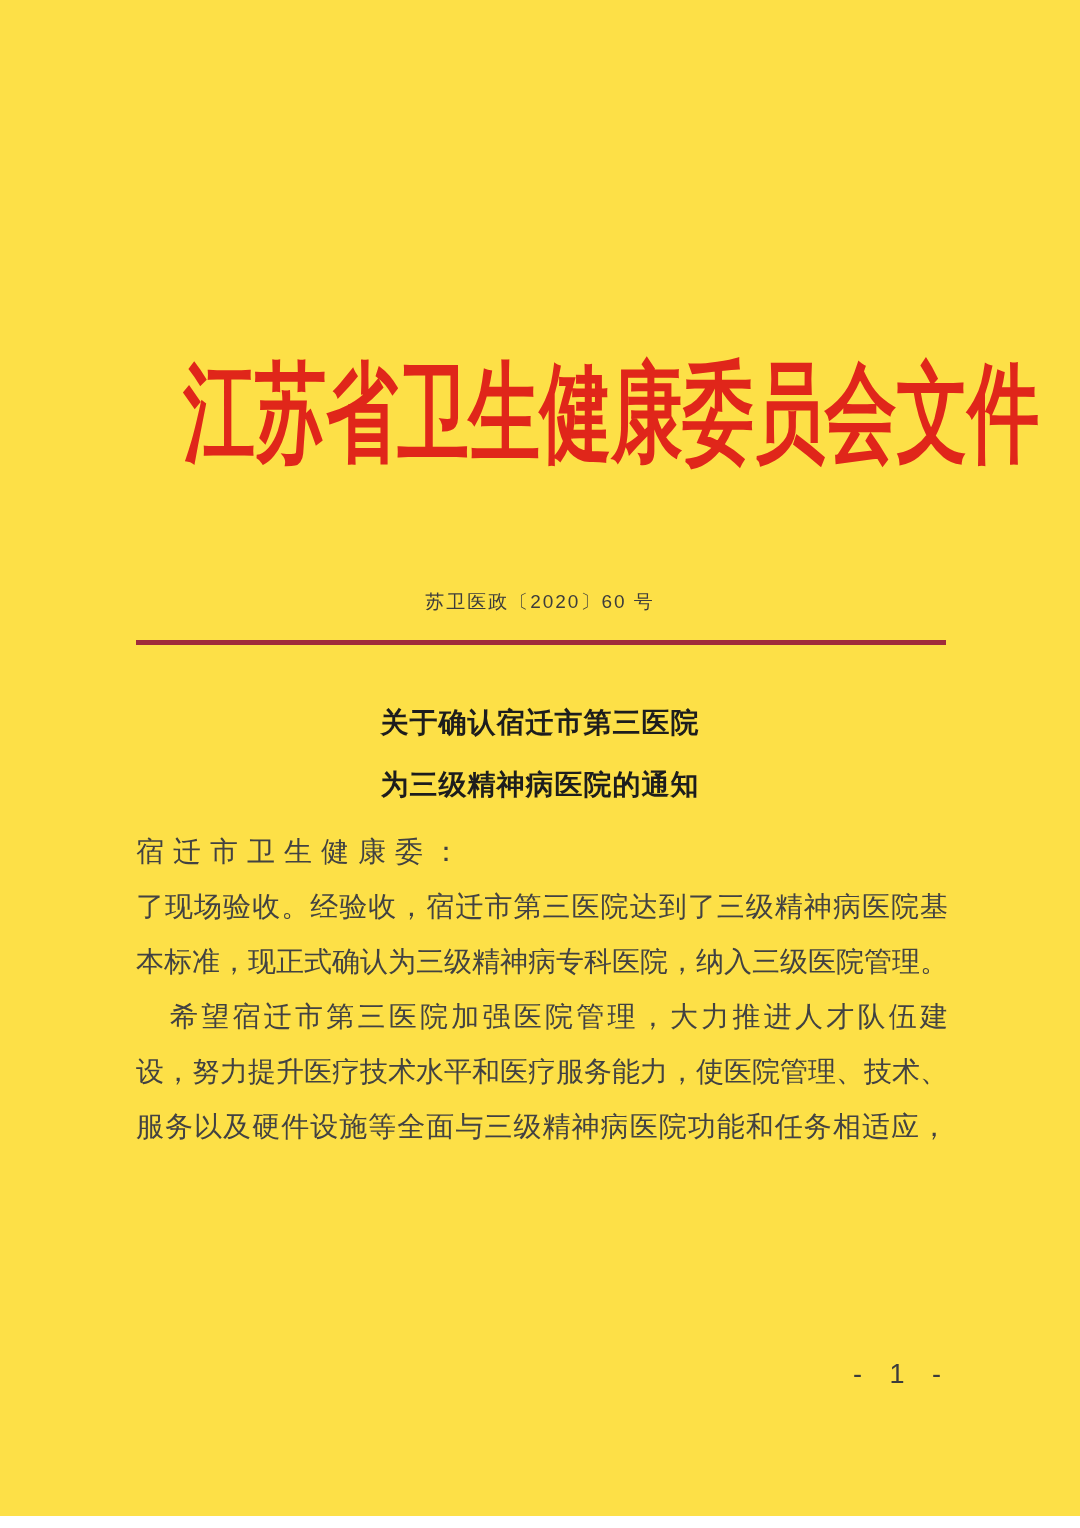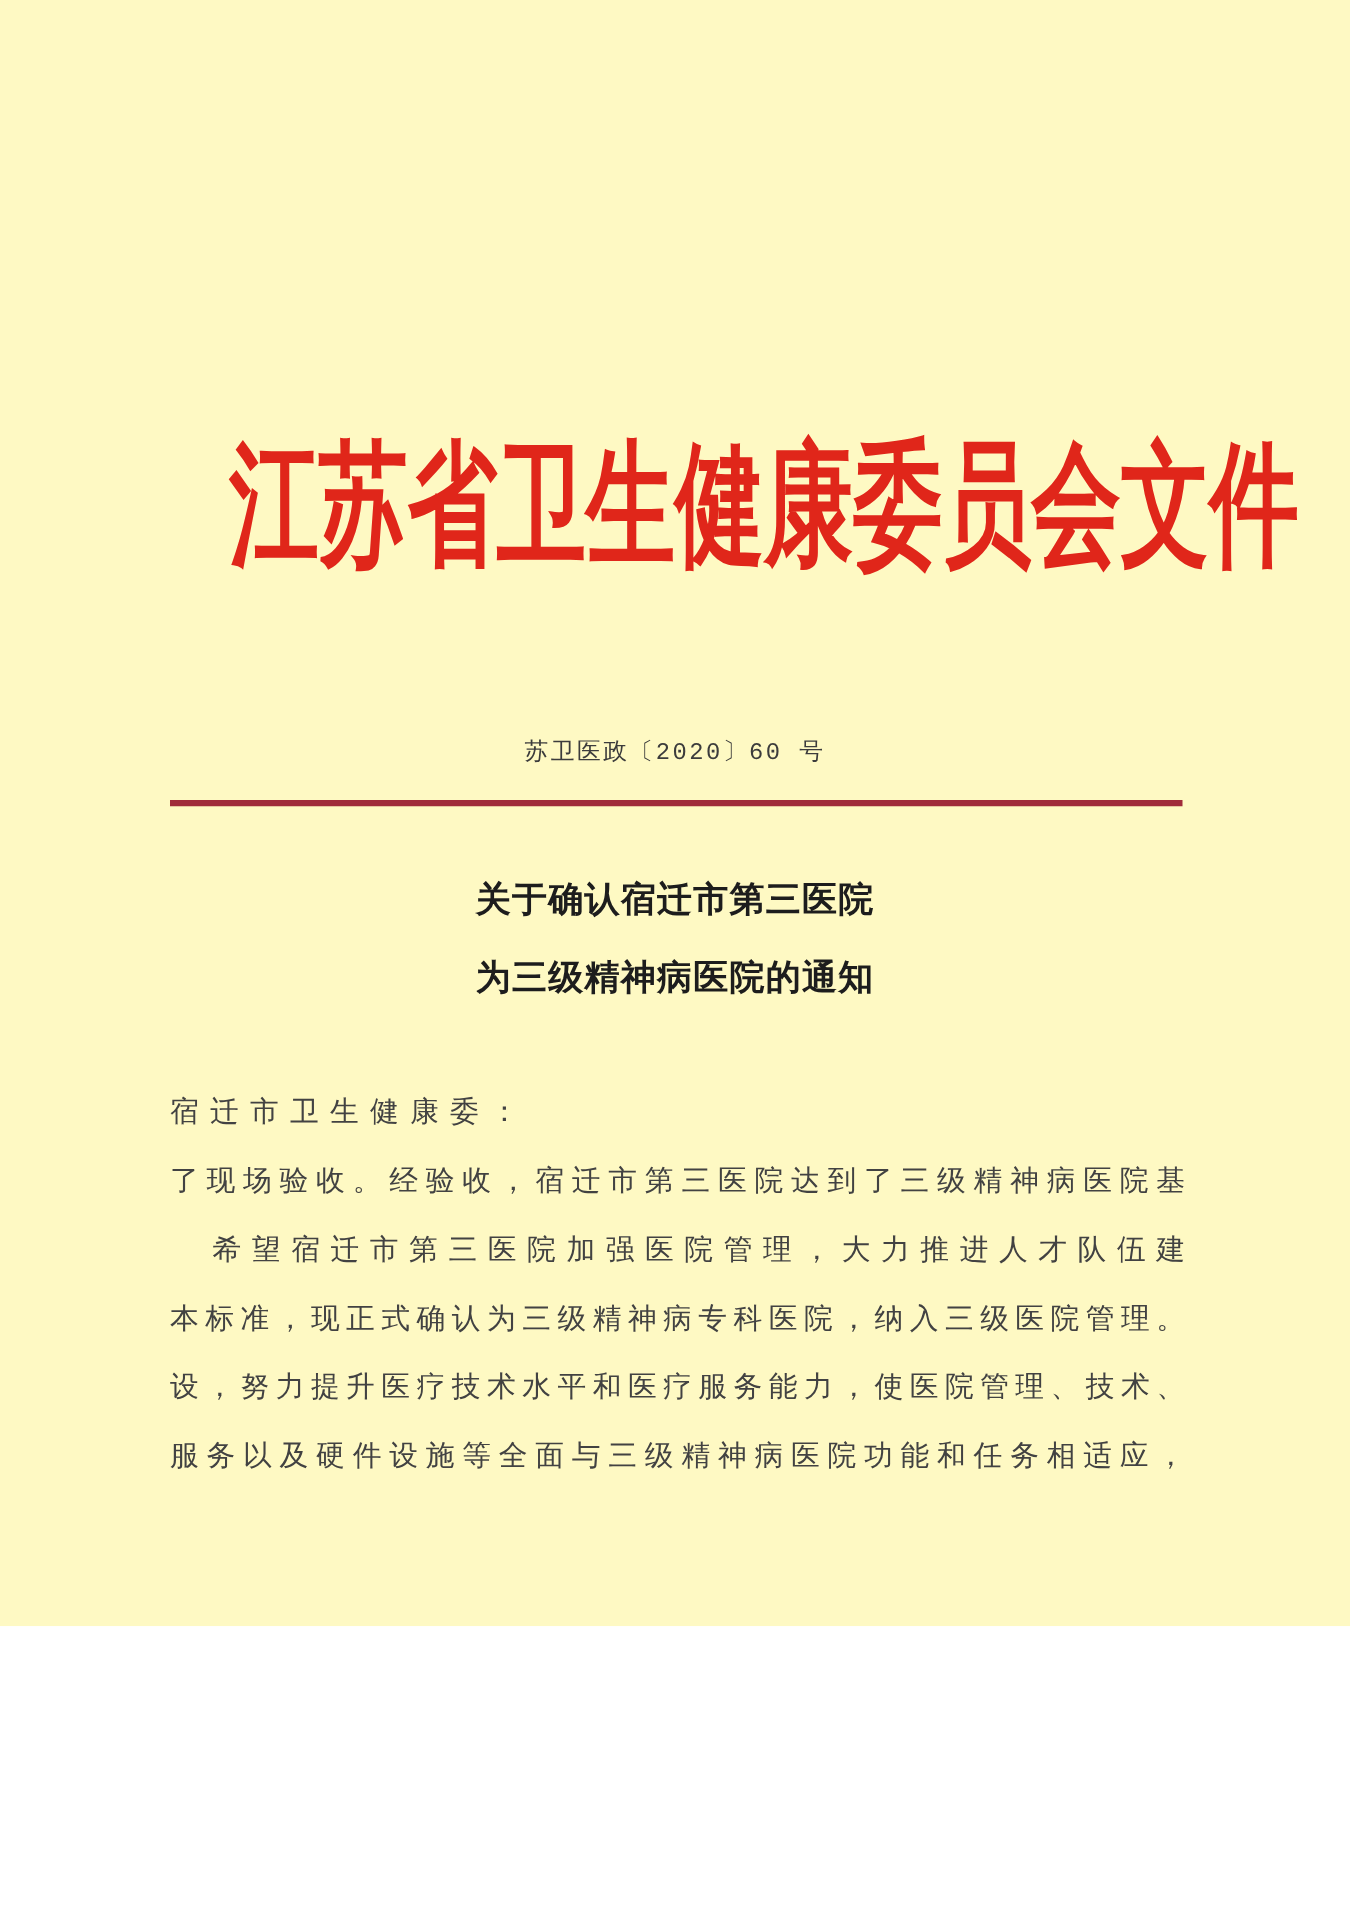--- a/index.html
+++ b/index.html
@@ -3,24 +3,24 @@
 <meta charset="utf-8">
 <style>
   html, body {
     margin: 0;
     padding: 0;
     background: #ffffff;
   }
   .page {
     position: relative;
     width: 1080px;
-    height: 1301px;
-    background: #fef9c3;
+    height: 1516px;
+    background: #fde047;
     overflow: hidden;
-    font-family: Liberation Mono, monospace;
+    font-family: Liberation Sans, sans-serif;
   }
 
   
   .agency-header {
     position: absolute;
     top: 352px;
     left: 0;
     width: 100%;
     height: 122px;
     line-height: 122px;
@@ -67,25 +67,25 @@
     font-size: 28px;
     font-weight: 700;
     line-height: 62px;
     color: #1d1d1d;
     letter-spacing: 1px;
   }
 
   
   .body-text {
     position: absolute;
-    top: 864px;
+    top: 824px;
     left: 136px;
     width: 812px;
     color: #424242;
-    font-size: 23px;
+    font-size: 28px;
   }
   .body-text .line {
     height: 55px;
     line-height: 55px;
     text-align: justify;
     text-align-last: justify;
     white-space: nowrap;
   }
   .body-text .line.salutation {
     text-align: left;
@@ -120,21 +120,21 @@
   <div class="red-rule"></div>
 
   <div class="doc-title">
     <div>关于确认宿迁市第三医院</div>
     <div>为三级精神病医院的通知</div>
   </div>
 
   <div class="body-text">
     <div class="line salutation">宿迁市卫生健康委：</div>
     <div class="line">了现场验收。经验收，宿迁市第三医院达到了三级精神病医院基</div>
+    <div class="line">本标准，现正式确认为三级精神病专科医院，纳入三级医院管理。</div>
     <div class="line indent">希望宿迁市第三医院加强医院管理，大力推进人才队伍建</div>
-    <div class="line">本标准，现正式确认为三级精神病专科医院，纳入三级医院管理。</div>
     <div class="line">设，努力提升医疗技术水平和医疗服务能力，使医院管理、技术、</div>
     <div class="line">服务以及硬件设施等全面与三级精神病医院功能和任务相适应，</div>
   </div>
 
   <div class="page-number">- 1 -</div>
 
 </div>
 
 </body></html>

